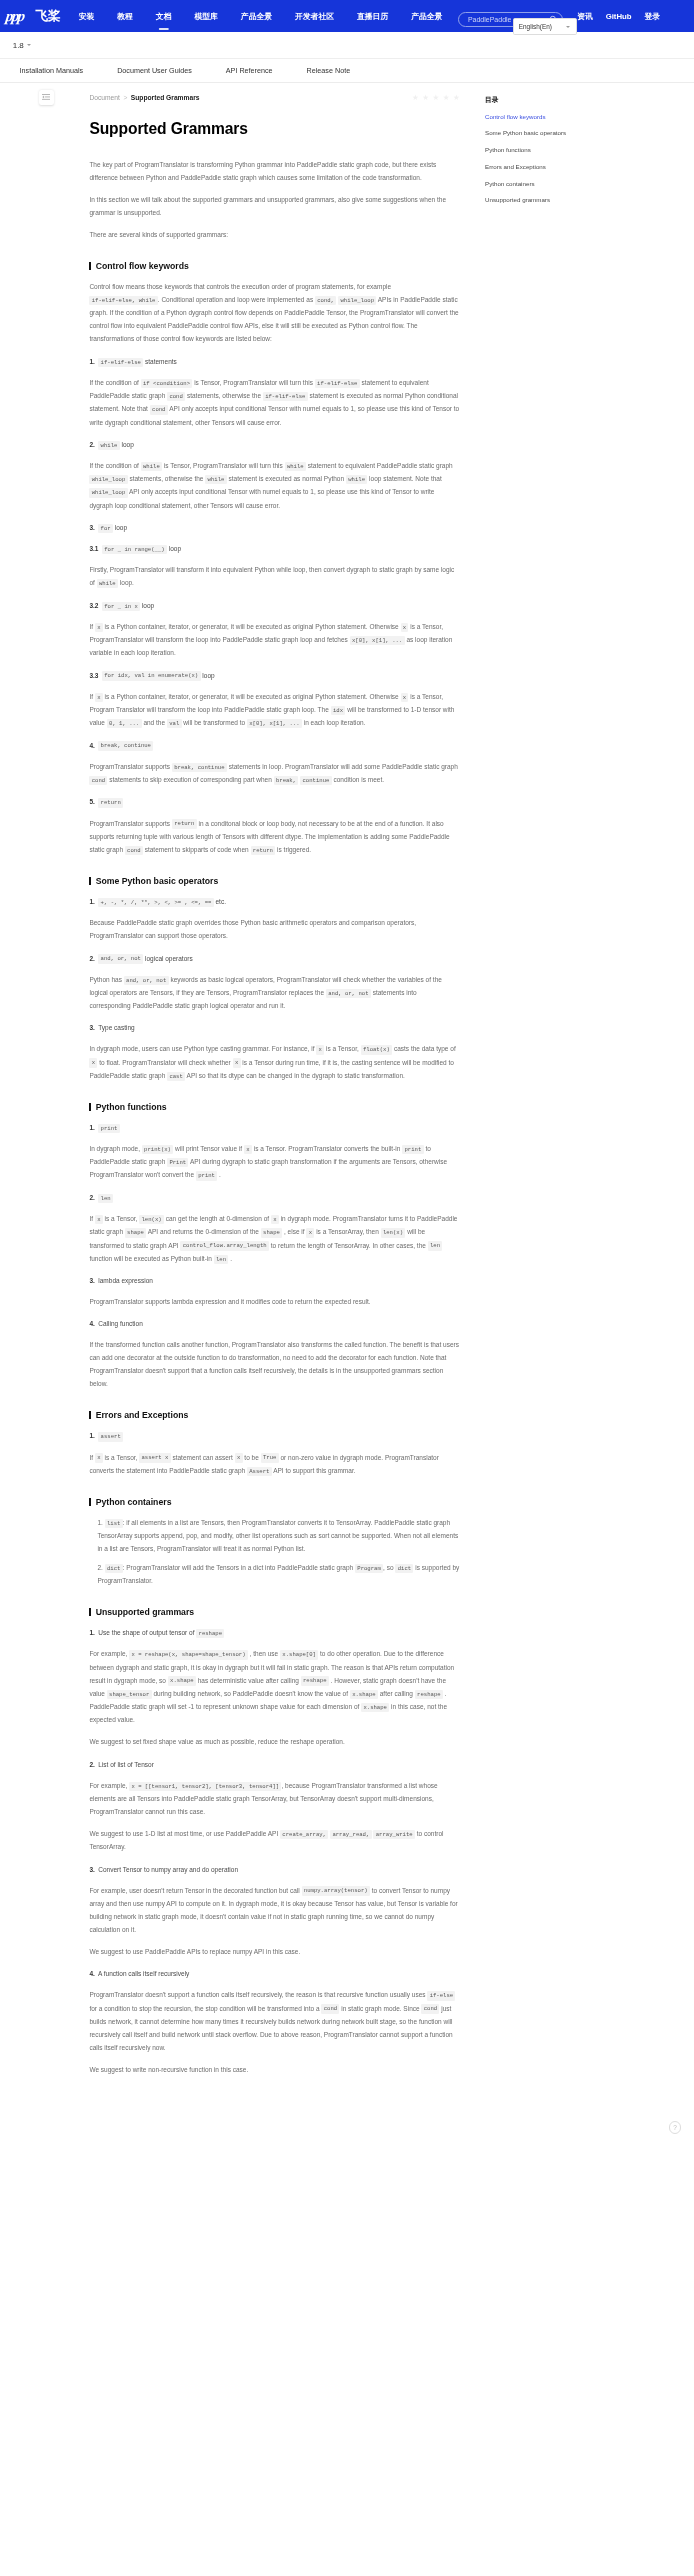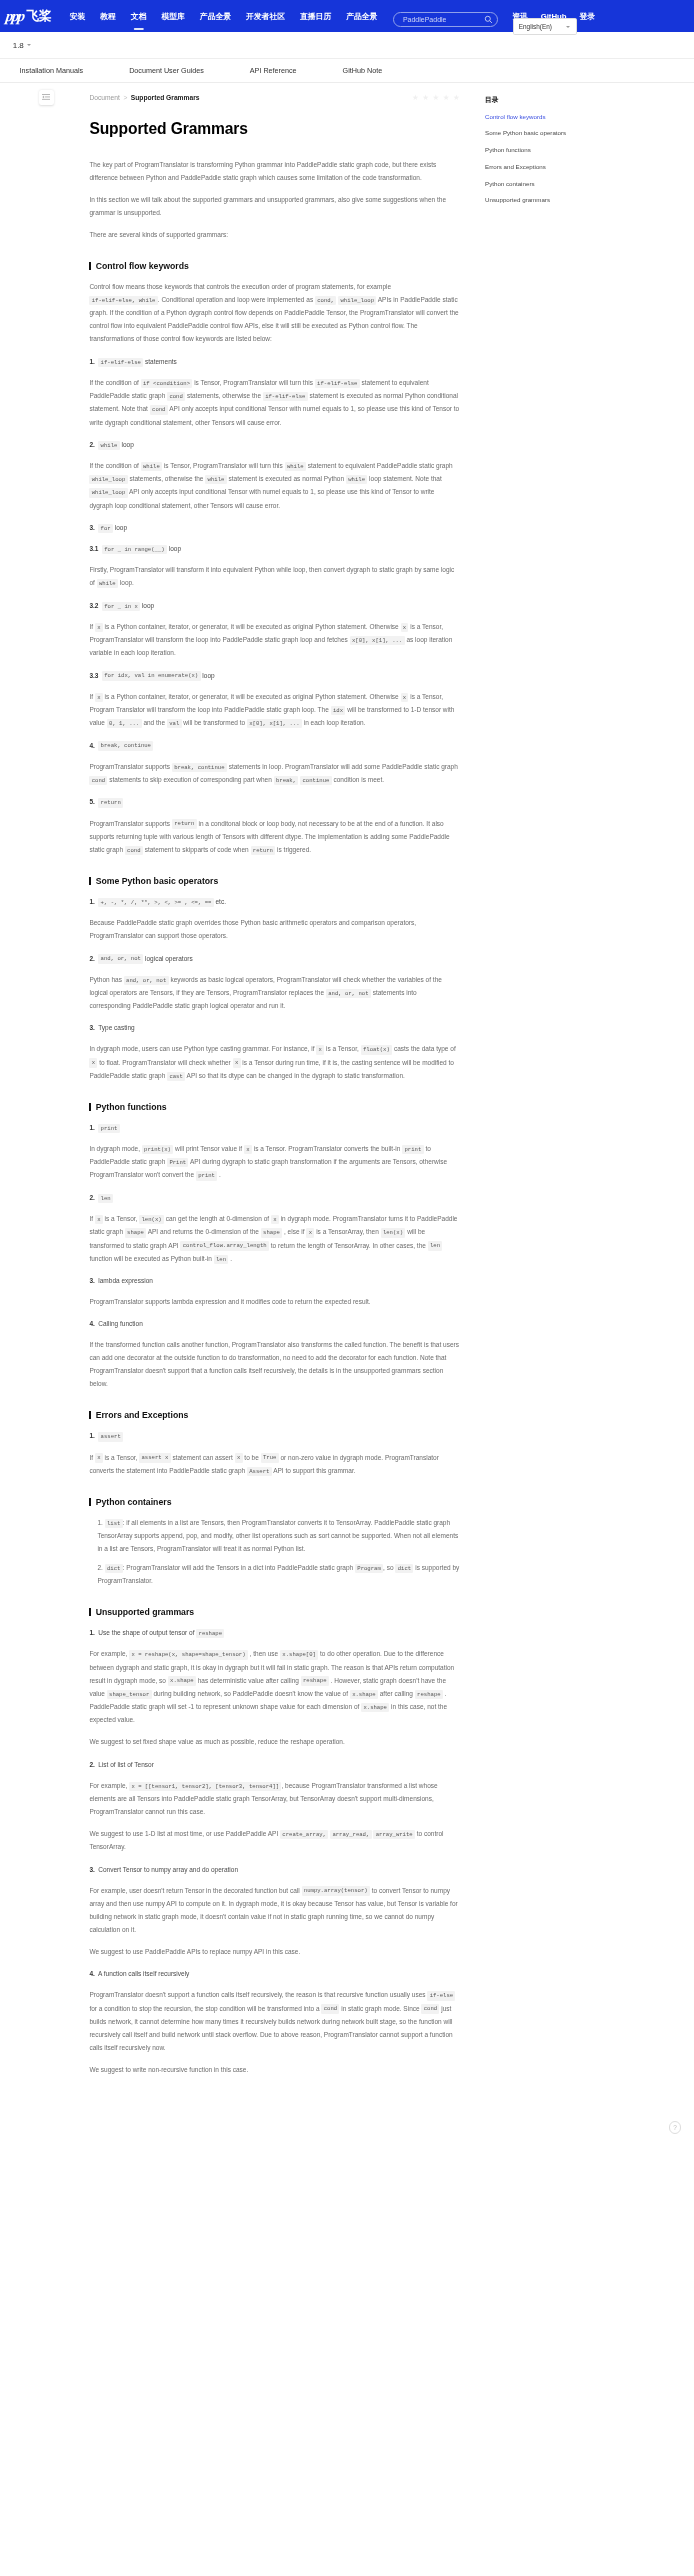--- a/index.html
+++ b/index.html
@@ -34,26 +34,26 @@
     font-weight:bold;
     letter-spacing:-1.7px;
     font-family:"Liberation Serif", serif;
     font-style:italic;
     transform:skewX(-8deg);
   }
   .logo-cn {
     font-size:12.7px;
     font-weight:bold;
     letter-spacing:0px;
-    margin-left:2px;
+    margin-left:11px;
   }
   .topnav-links {
     display:flex;
     align-items:center;
-    gap:0px;
+    gap:8px;
     flex:0 0 auto;
   }
   .topnav-link {
     font-size:7.8px;
     font-weight:bold;
     color:#fff;
     padding:3.5px 7.5px;
     position:relative;
     cursor:pointer;
     text-decoration:none;
@@ -125,21 +125,21 @@
     border-right:2.3px solid transparent;
     border-top:2.9px solid #9b9b9b;
     display:inline-block;
   }
 
   
   .sectiontabs {
     height:24px;
     display:flex;
     align-items:center;
-    gap:16px;
+    gap:4px;
     padding-left:4.6px;
     border-bottom:0.6px solid #ececec;
     background:#fff;
   }
   .sectiontab {
     font-size:7.2px;
     color:#333;
     padding:0 15px;
     cursor:pointer;
     white-space:nowrap;
@@ -344,21 +344,21 @@
 
 <div class="versionbar">
   <span class="version-label">1.8</span>
   <span class="caret-down"></span>
 </div>
 
 <div class="sectiontabs">
   <div class="sectiontab">Installation Manuals</div>
   <div class="sectiontab">Document User Guides</div>
   <div class="sectiontab">API Reference</div>
-  <div class="sectiontab">GitHub Note</div>
+  <div class="sectiontab">Release Note</div>
 </div>
 
 <div class="page">
 
   <div class="left-rail">
     <div class="collapse-btn">
       <svg width="8" height="7" viewBox="0 0 14 12">
         <rect x="0" y="0" width="14" height="1.6" fill="#b0b0b0"></rect>
         <rect x="5" y="4.2" width="9" height="1.6" fill="#b0b0b0"></rect>
         <rect x="0" y="8.4" width="14" height="1.6" fill="#b0b0b0"></rect>

